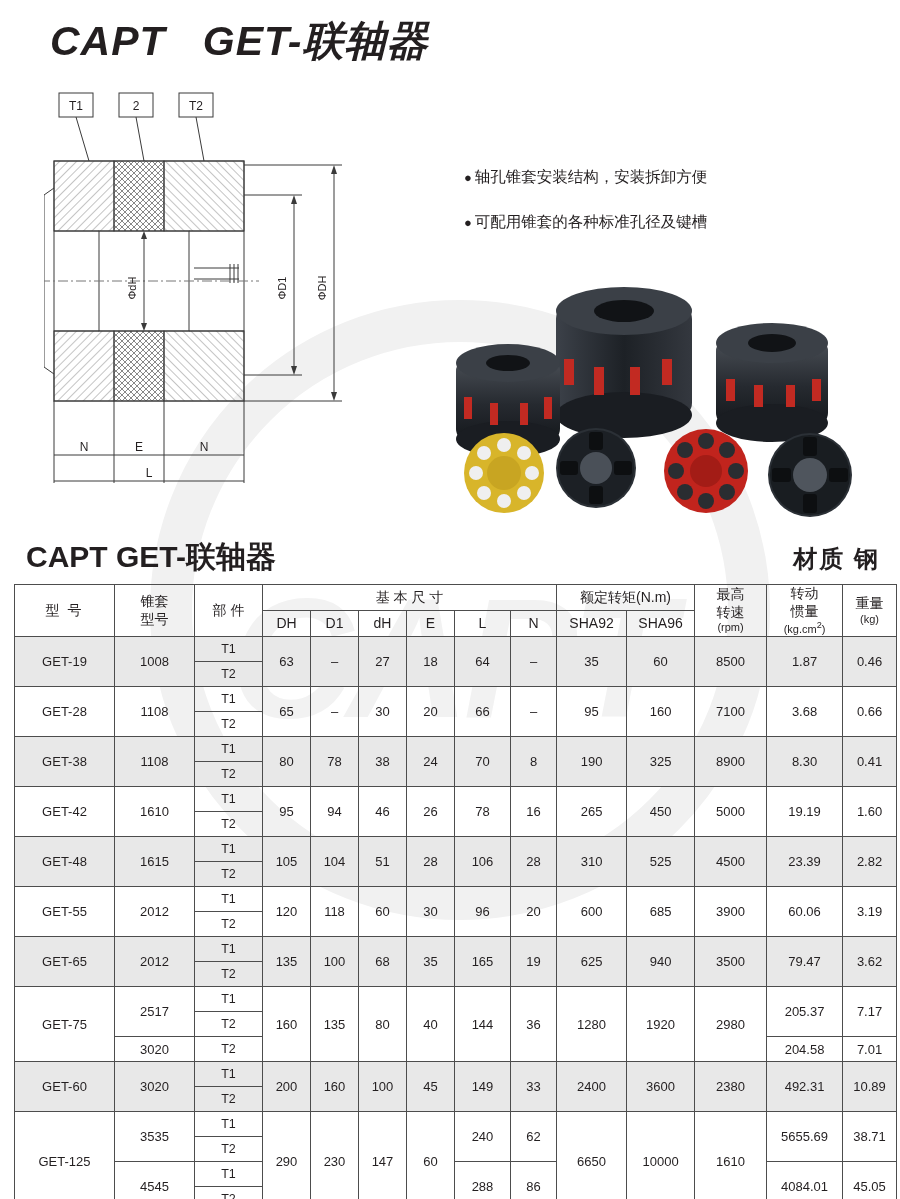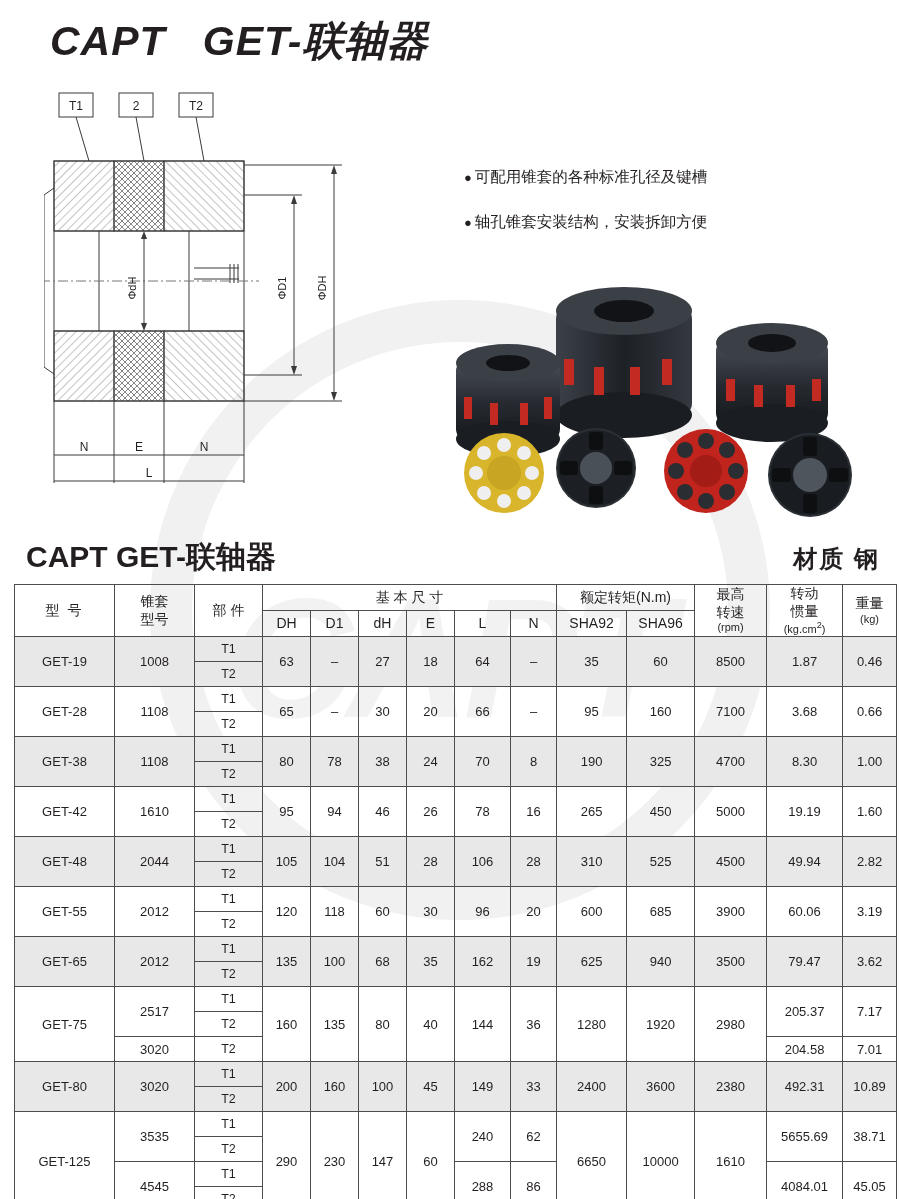--- a/index.html
+++ b/index.html
@@ -242,24 +242,24 @@
           <text x="40" y="368" font-size="12" fill="#231f20" stroke="none" text-anchor="middle">N</text>
           <text x="95" y="368" font-size="12" fill="#231f20" stroke="none" text-anchor="middle">E</text>
           <text x="160" y="368" font-size="12" fill="#231f20" stroke="none" text-anchor="middle">N</text>
           <text x="105" y="394" font-size="12" fill="#231f20" stroke="none" text-anchor="middle">L</text>
         </g>
       </svg>
     </div>
 
     <div class="features">
       <div class="feature">
-        <span class="dot">●</span><span>可配用锥套的各种标准孔径及键槽</span>
+        <span class="dot">●</span><span>轴孔锥套安装结构，安装拆卸方便</span>
       </div>
       <div class="feature">
-        <span class="dot">●</span><span>轴孔锥套安装结构，安装拆卸方便</span>
+        <span class="dot">●</span><span>可配用锥套的各种标准孔径及键槽</span>
       </div>
     </div>
 
     <div class="photo">
       <svg width="460" height="270" viewBox="0 0 460 270" xmlns="http://www.w3.org/2000/svg">
         <defs>
           <linearGradient id="gb" x1="0" y1="0" x2="0" y2="1">
             <stop offset="0%" stop-color="#4a4f56"></stop>
             <stop offset="55%" stop-color="#262a30"></stop>
             <stop offset="100%" stop-color="#15181c"></stop>
@@ -463,23 +463,23 @@
           <td rowspan="2">1108</td>
           <td class="tt">T1</td>
           <td rowspan="2">80</td>
           <td rowspan="2">78</td>
           <td rowspan="2">38</td>
           <td rowspan="2">24</td>
           <td rowspan="2">70</td>
           <td rowspan="2">8</td>
           <td rowspan="2">190</td>
           <td rowspan="2">325</td>
-          <td rowspan="2">4700</td>
+          <td rowspan="2">8900</td>
           <td rowspan="2">8.30</td>
-          <td rowspan="2">1.00</td>
+          <td rowspan="2">0.41</td>
         </tr>
         <tr class="row-shade">
           <td class="tt">T2</td>
         </tr>
         <tr>
           <td rowspan="2">GET-42</td>
           <td rowspan="2">1610</td>
           <td class="tt">T1</td>
           <td rowspan="2">95</td>
           <td rowspan="2">94</td>
@@ -491,32 +491,32 @@
           <td rowspan="2">450</td>
           <td rowspan="2">5000</td>
           <td rowspan="2">19.19</td>
           <td rowspan="2">1.60</td>
         </tr>
         <tr>
           <td class="tt">T2</td>
         </tr>
         <tr class="row-shade">
           <td rowspan="2">GET-48</td>
-          <td rowspan="2">2044</td>
+          <td rowspan="2">1615</td>
           <td class="tt">T1</td>
           <td rowspan="2">105</td>
           <td rowspan="2">104</td>
           <td rowspan="2">51</td>
           <td rowspan="2">28</td>
           <td rowspan="2">106</td>
           <td rowspan="2">28</td>
           <td rowspan="2">310</td>
           <td rowspan="2">525</td>
           <td rowspan="2">4500</td>
-          <td rowspan="2">49.94</td>
+          <td rowspan="2">23.39</td>
           <td rowspan="2">2.82</td>
         </tr>
         <tr class="row-shade">
           <td class="tt">T2</td>
         </tr>
         <tr>
           <td rowspan="2">GET-55</td>
           <td rowspan="2">2012</td>
           <td class="tt">T1</td>
           <td rowspan="2">120</td>
@@ -535,21 +535,21 @@
           <td class="tt">T2</td>
         </tr>
         <tr class="row-shade">
           <td rowspan="2">GET-65</td>
           <td rowspan="2">2012</td>
           <td class="tt">T1</td>
           <td rowspan="2">135</td>
           <td rowspan="2">100</td>
           <td rowspan="2">68</td>
           <td rowspan="2">35</td>
-          <td rowspan="2">162</td>
+          <td rowspan="2">165</td>
           <td rowspan="2">19</td>
           <td rowspan="2">625</td>
           <td rowspan="2">940</td>
           <td rowspan="2">3500</td>
           <td rowspan="2">79.47</td>
           <td rowspan="2">3.62</td>
         </tr>
         <tr class="row-shade">
           <td class="tt">T2</td>
         </tr>
@@ -572,21 +572,21 @@
         <tr>
           <td class="tt">T2</td>
         </tr>
         <tr>
           <td rowspan="1">3020</td>
           <td class="tt">T2</td>
           <td rowspan="1">204.58</td>
           <td rowspan="1">7.01</td>
         </tr>
         <tr class="row-shade">
-          <td rowspan="2">GET-80</td>
+          <td rowspan="2">GET-60</td>
           <td rowspan="2">3020</td>
           <td class="tt">T1</td>
           <td rowspan="2">200</td>
           <td rowspan="2">160</td>
           <td rowspan="2">100</td>
           <td rowspan="2">45</td>
           <td rowspan="2">149</td>
           <td rowspan="2">33</td>
           <td rowspan="2">2400</td>
           <td rowspan="2">3600</td>

